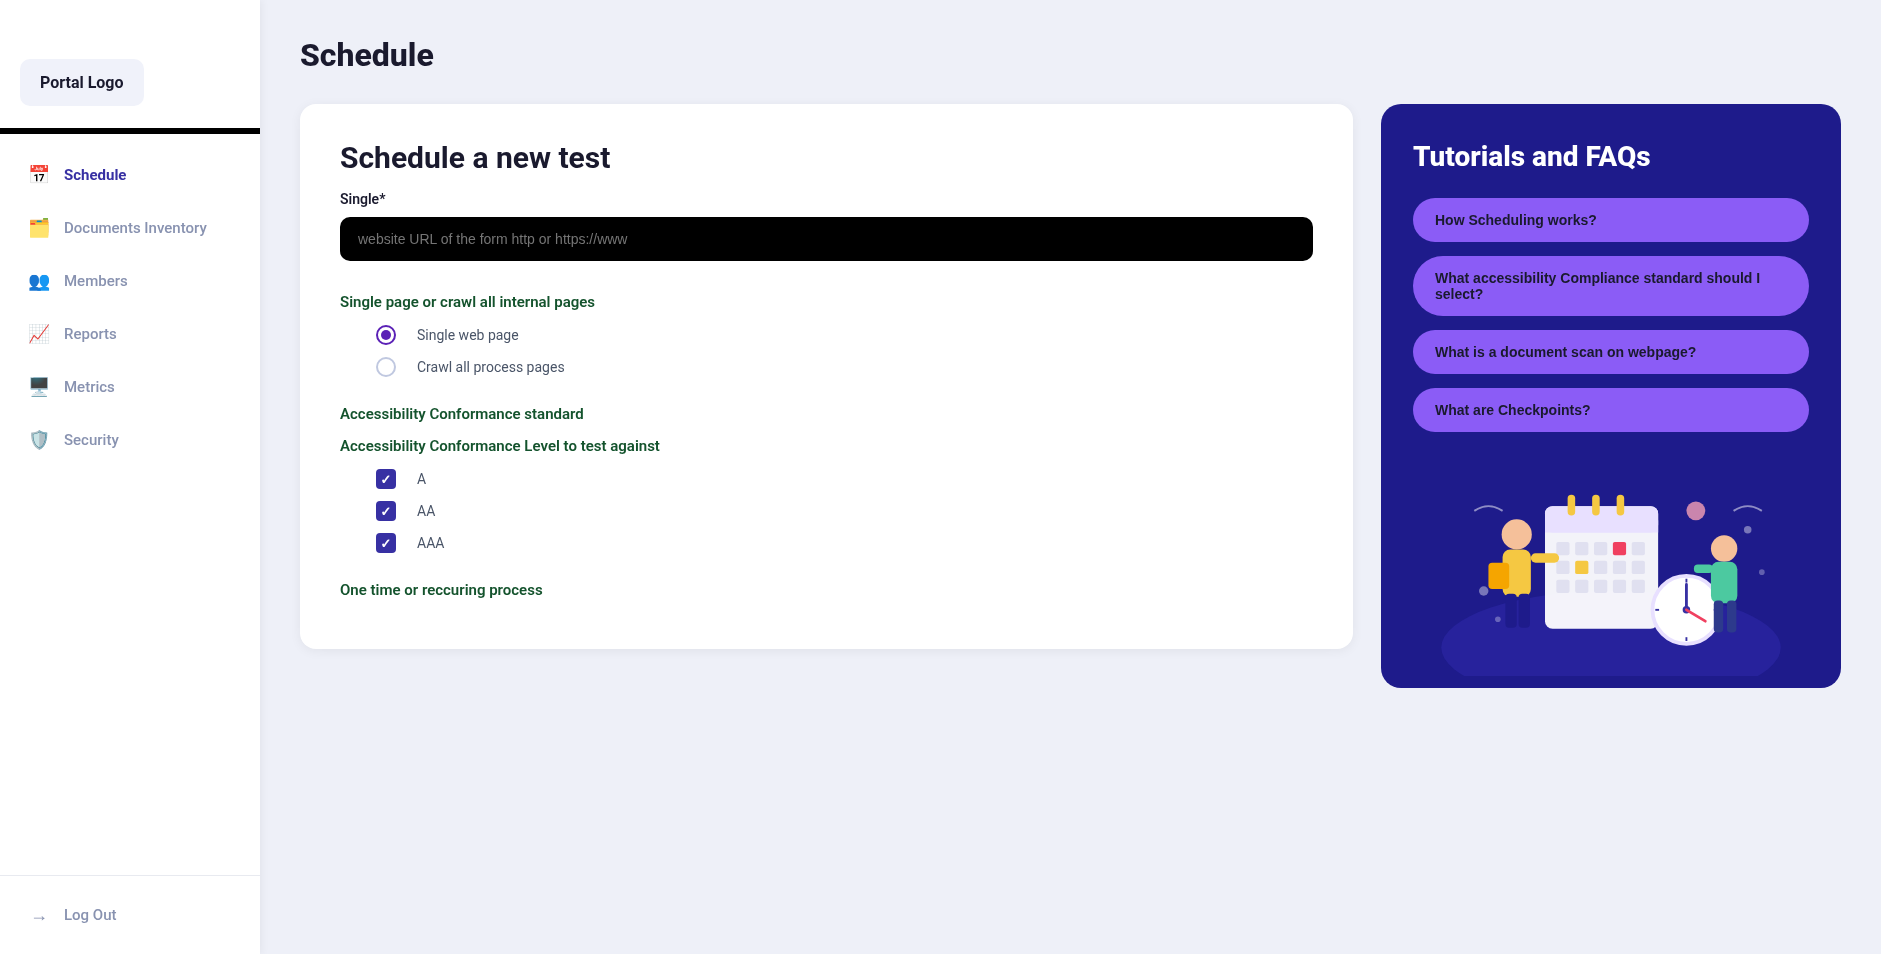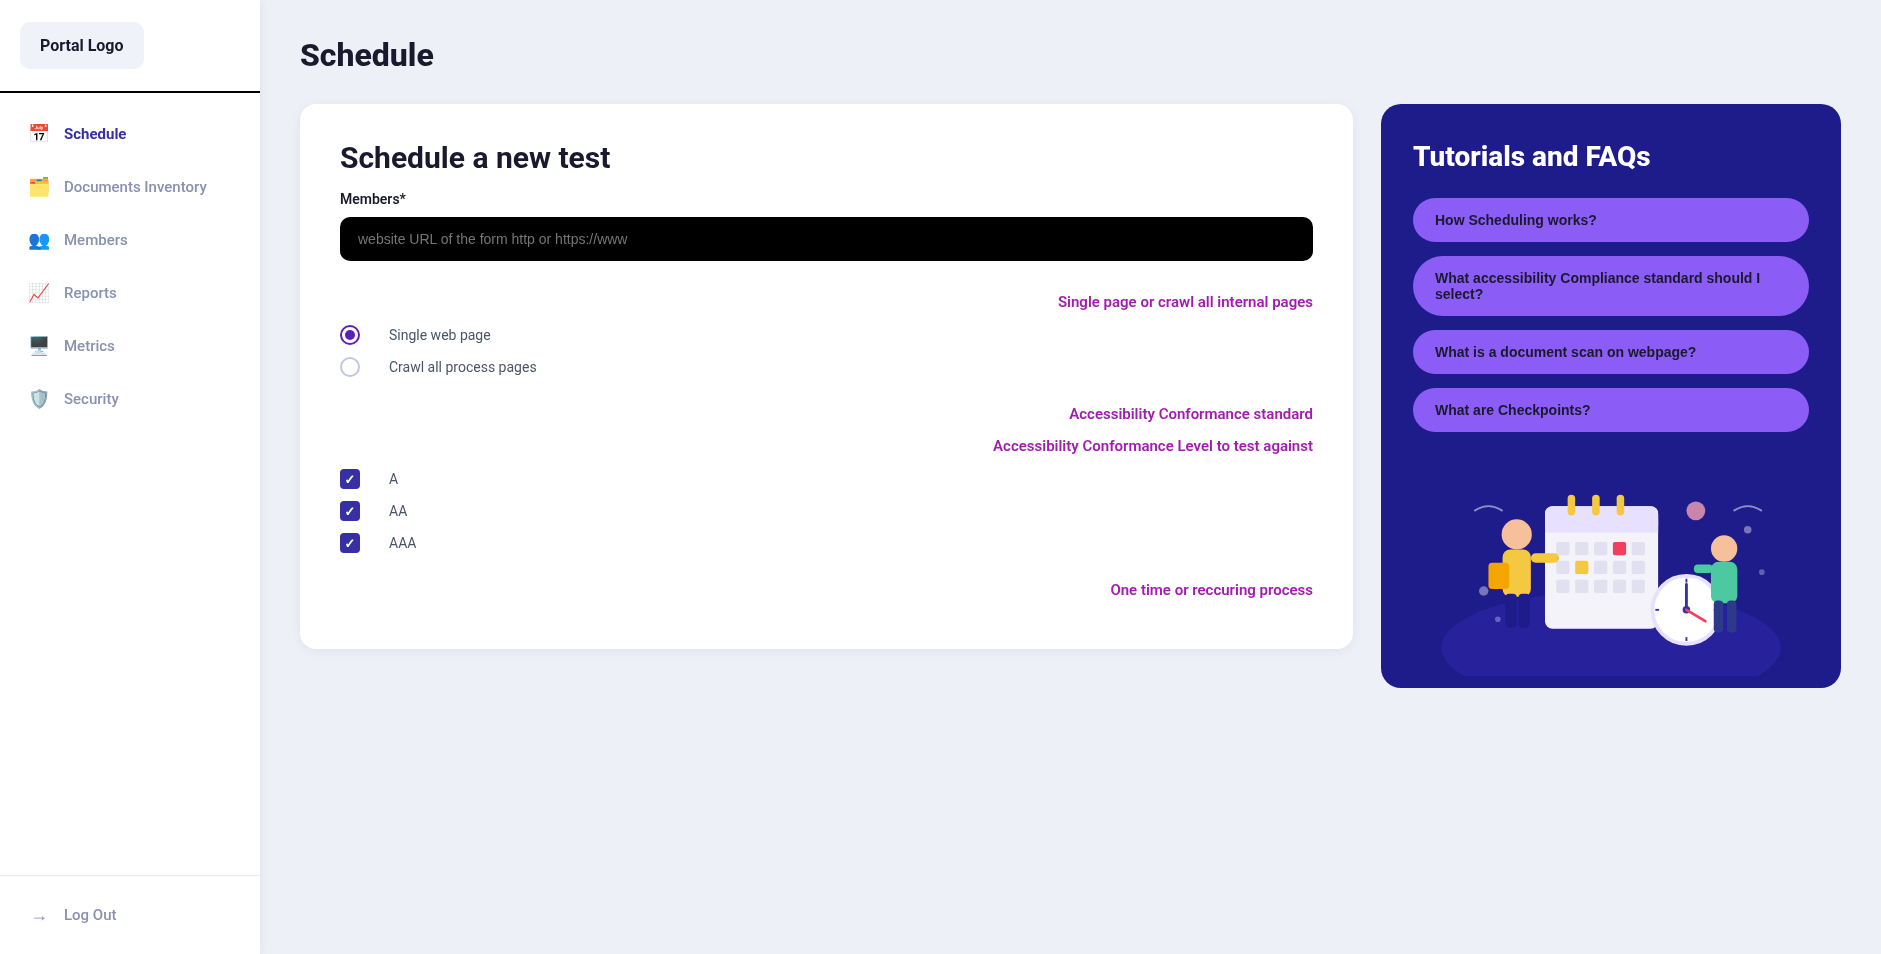--- a/index.html
+++ b/index.html
@@ -15,22 +15,23 @@
       width: 260px;
       min-width: 260px;
       background: #ffffff;
       display: flex;
       flex-direction: column;
       padding: 0;
       box-shadow: 2px 0 8px rgba(0,0,0,0.05);
     }
     .logo-area {
       padding: 22px 20px;
-      border-bottom: 2px solid #000000;
+      border-bottom: 6px solid #000000;
       margin-bottom: 16px;
+      margin-top: 37px;
     }
     .logo-box {
       background: #f0f2fa;
       border-radius: 10px;
       padding: 14px 20px;
       display: inline-block;
       font-weight: 700;
       font-size: 16px;
       color: #1a1a2e;
     }
@@ -123,37 +124,37 @@
       border-radius: 10px;
       background: #000000;
       font-size: 14px;
       color: #aaa;
       outline: none;
       margin-bottom: 28px;
     }
     .section-label {
       font-size: 15px;
       font-weight: 600;
-      color: #a21caf;
+      color: #14532d;
       margin-bottom: 14px;
       margin-top: 4px;
-      text-align: right;
     }
     .radio-group, .checkbox-group {
       display: flex;
       flex-direction: column;
       gap: 12px;
       margin-bottom: 28px;
     }
     .radio-item, .checkbox-item {
       display: flex;
       align-items: center;
-      gap: 29px;
+      gap: 21px;
       font-size: 14px;
       color: #4a5568;
+      margin-left: 36px;
     }
     .radio-circle {
       width: 20px;
       height: 20px;
       border-radius: 50%;
       border: 2px solid #5b21b6;
       display: flex;
       align-items: center;
       justify-content: center;
       flex-shrink: 0;
@@ -283,21 +284,21 @@
 </aside>
 
 <main class="main-content">
   <h1 class="page-title">Schedule</h1>
 
   <div class="content-row">
 
     <div class="form-card">
       <h2 class="form-section-title">Schedule a new test</h2>
 
-      <div class="field-label">Members*</div>
+      <div class="field-label">Single*</div>
       <input type="text" class="text-input" placeholder="website URL of the form http or https://www" style="">
 
       <div class="section-label">Single page or crawl all internal pages</div>
       <div class="radio-group">
         <div class="radio-item">
           <div class="radio-circle checked"></div>
           <span>Single web page</span>
         </div>
         <div class="radio-item">
           <div class="radio-circle unchecked"></div>

